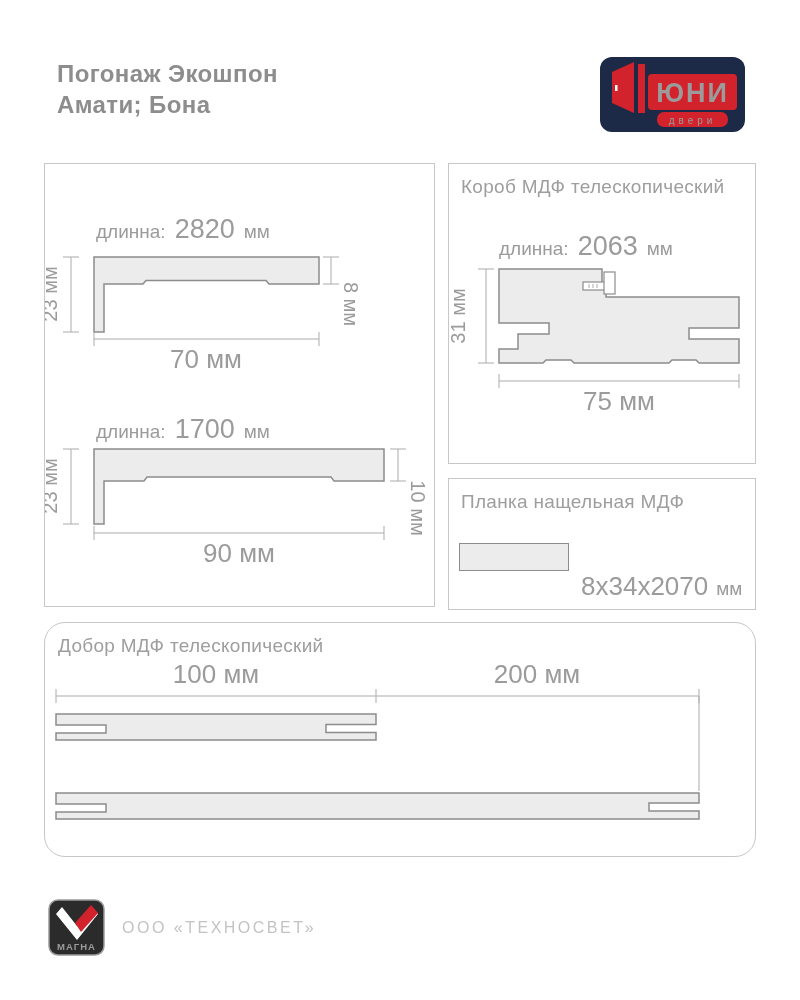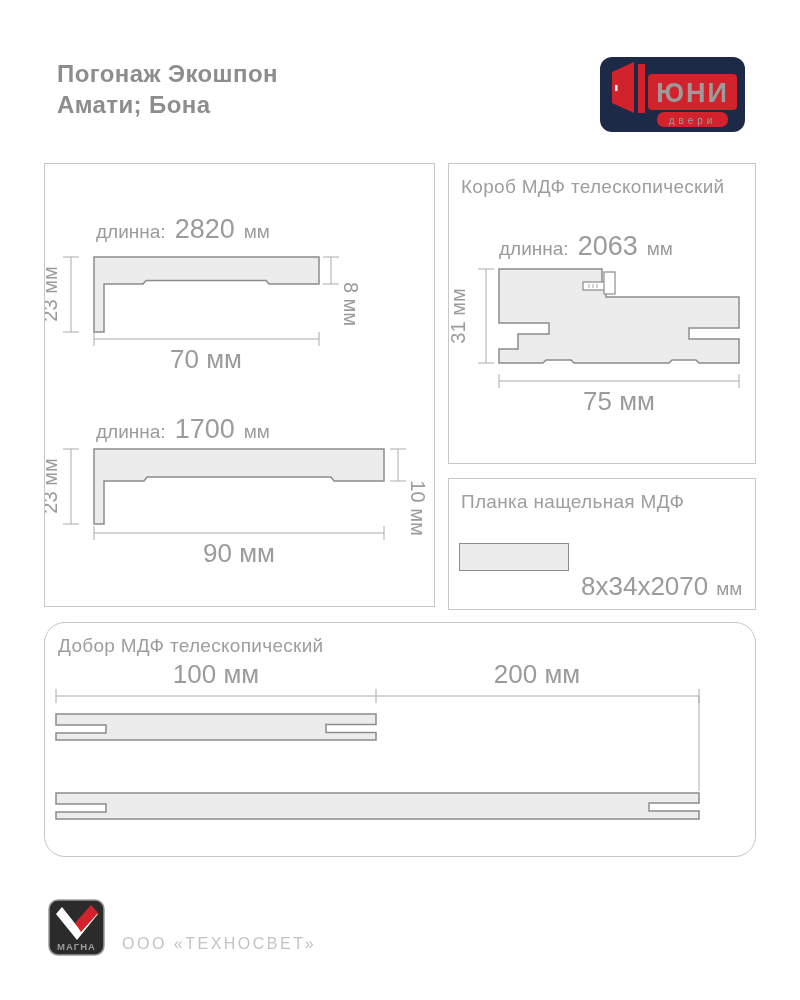--- a/index.html
+++ b/index.html
@@ -17,21 +17,21 @@
   svg{position:absolute;display:block;}
   svg text{font-family:"Liberation Sans",sans-serif;fill:#9b9b9b;}
   .profile{fill:#ececec;stroke:#8c8c8c;stroke-width:1.5;stroke-linejoin:miter;}
   .dimline{stroke:#ababab;stroke-width:1;fill:none;}
   .seal{fill:#ffffff;stroke:#8c8c8c;stroke-width:1.2;}
   .t20{font-size:20px;}
   .t26{font-size:26px;}
   #planka-rect{position:absolute;left:10px;top:64px;width:108px;height:26px;
                background:#ececec;border:1.5px solid #8c8c8c;}
   #planka-size{position:absolute;left:132px;top:58px;display:flex;align-items:baseline;gap:8px;color:#9b9b9b;margin-top:34px;}
-  #footer-company{left:122px;top:919px;font-size:16px;color:#c3c3c3;letter-spacing:2.5px;margin-top:16px;}
+  #footer-company{left:122px;top:919px;font-size:16px;color:#c3c3c3;letter-spacing:2.5px;}
 </style>
 </head>
 <body>
 
 <div id="page">
 
   <div id="page-title" class="abs">
     <div>Погонаж Экошпон</div>
     <div>Амати; Бона</div>
   </div>

